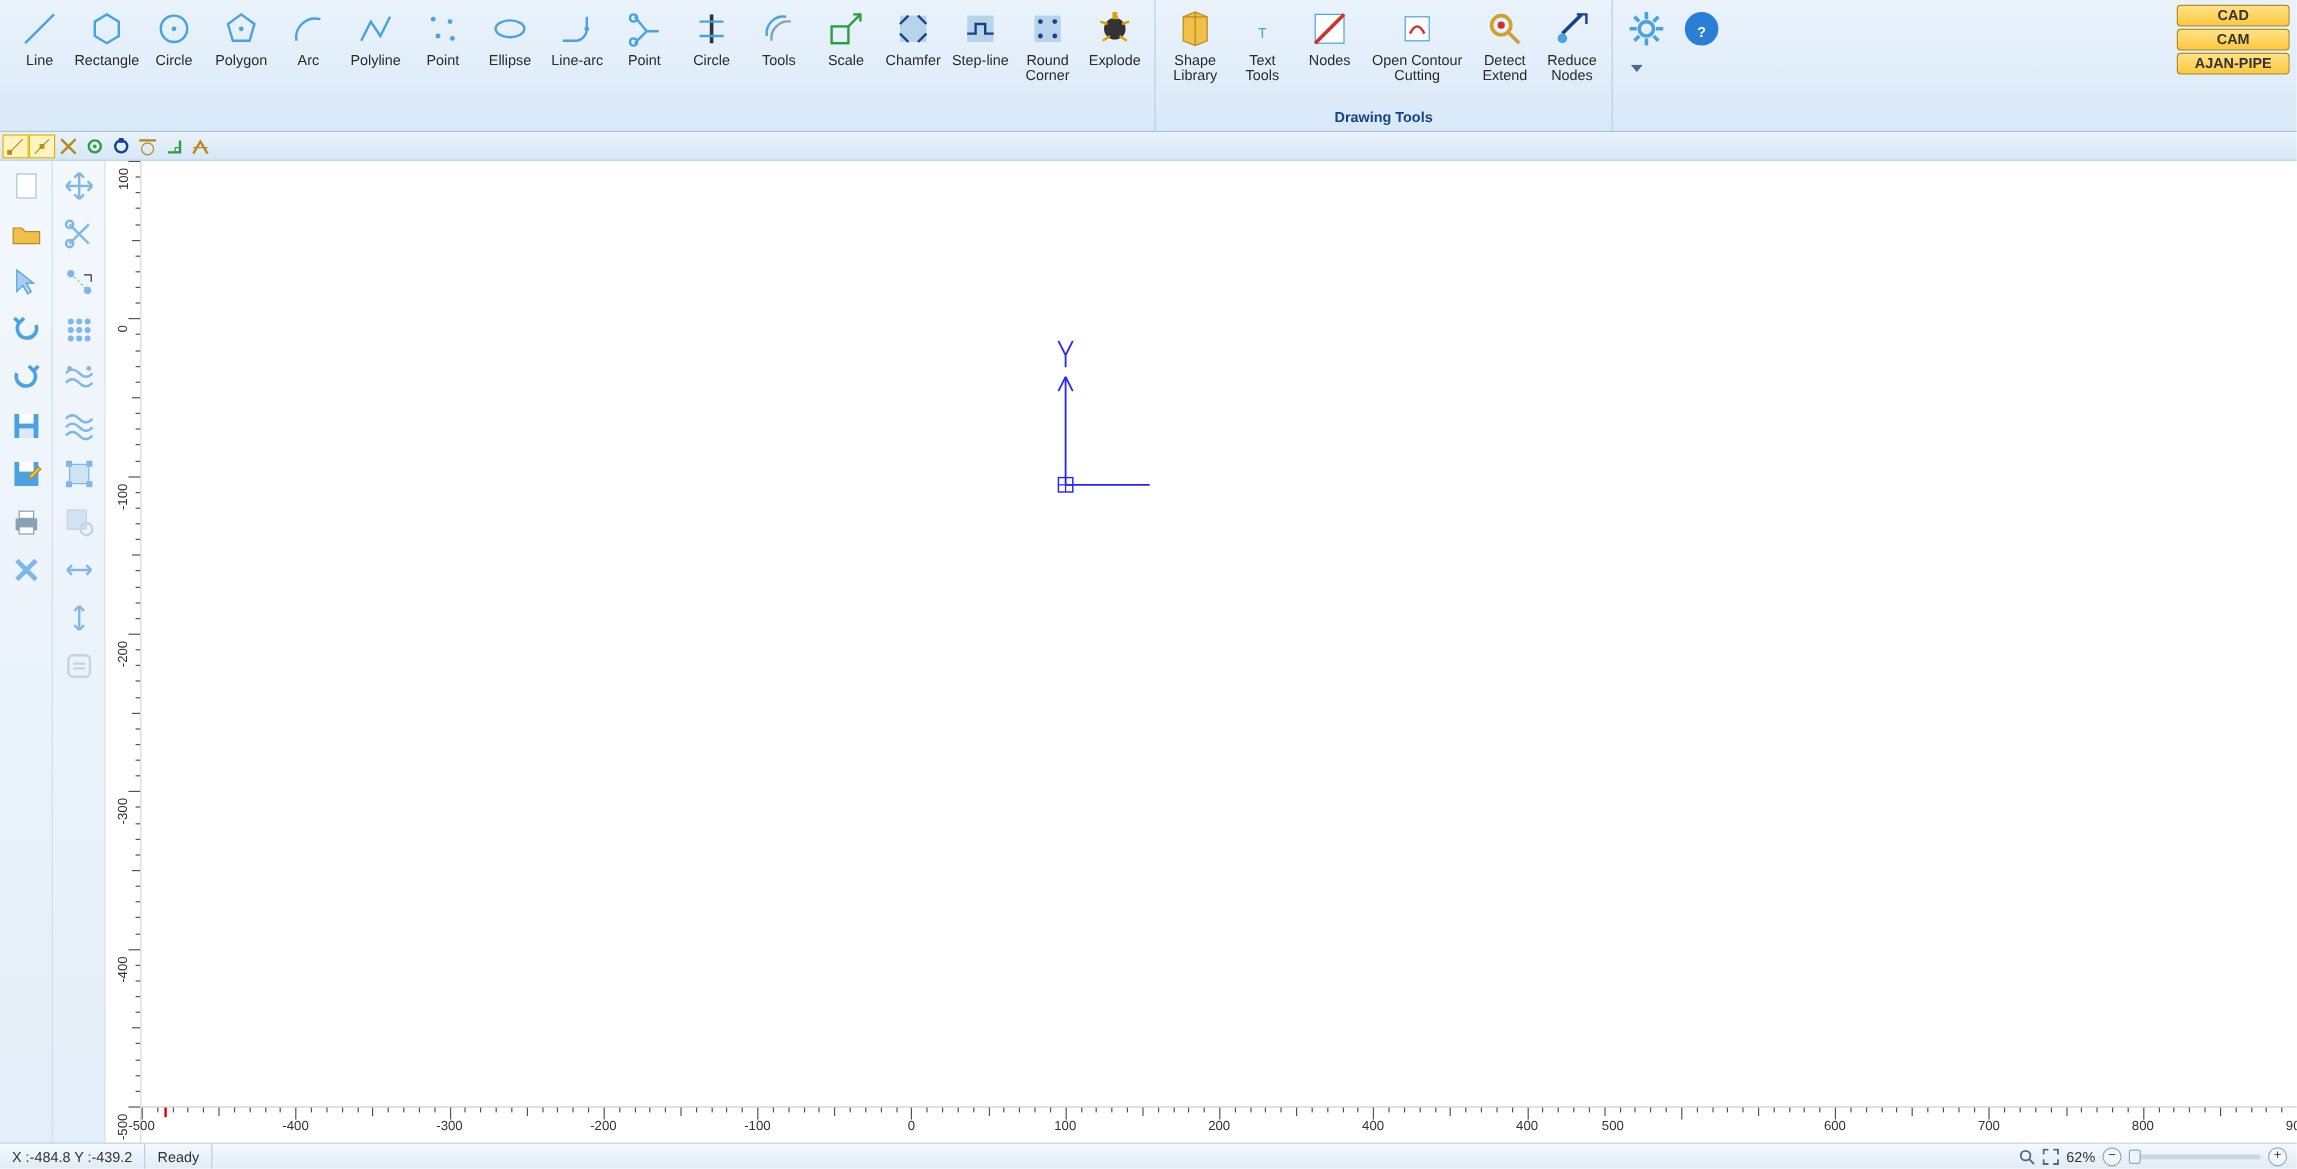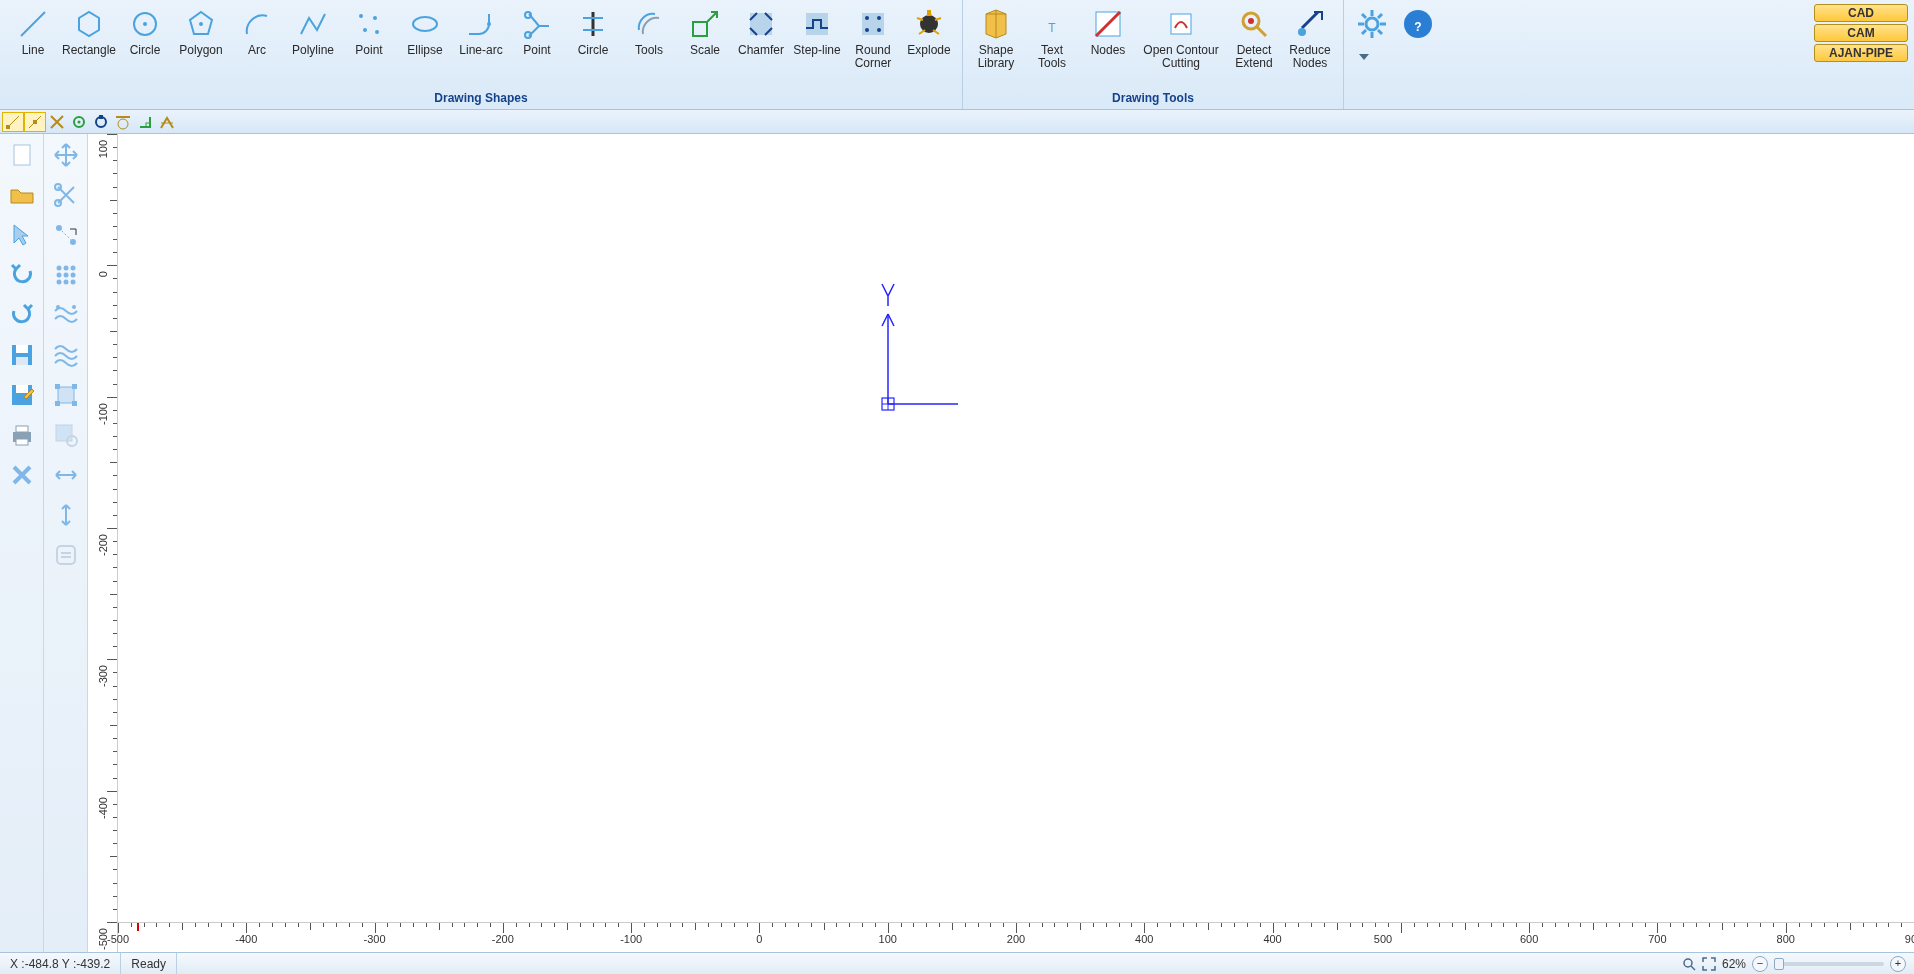--- a/index.html
+++ b/index.html
@@ -208,21 +208,20 @@
           <div class="ico">
             <svg width="32" height="32">
               <circle cx="16" cy="16" r="9" fill="#333"></circle>
               <path d="M16 2 L18 8 M28 10 L22 12 M26 26 L20 22 M6 26 L12 22 M4 10 L10 12" stroke="#e0a000" stroke-width="2"></path>
               <rect x="14" y="2" width="4" height="6" fill="#e0a000"></rect>
             </svg>
           </div>
           <div class="lbl" style="white-space:pre-line">Explode</div>
         </div>
       </div>
-    <div class="ribbon-group-title">Drawing Shapes</div>
   </div>
   <div class="ribbon-group">
     <div class="ribbon-items" id="tools-items">
         <div class="ribbon-btn">
           <div class="ico">
             <svg width="32" height="32">
               <path d="M6 6 L16 2 L26 6 L26 26 L16 30 L6 26 Z" fill="#f0c04a" stroke="#b88a1a"></path>
               <path d="M16 2 L16 30 M6 6 L26 6" stroke="#b88a1a" fill="none"></path>
             </svg>
           </div>
@@ -756,21 +755,21 @@
         <div class="tick" style="left: 1167.4px; height: 4px;"></div>
         <div class="tick" style="left: 1180.23px; height: 4px;"></div>
         <div class="tick" style="left: 1193.06px; height: 4px;"></div>
         <div class="tick" style="left: 1205.89px; height: 4px;"></div>
         <div class="tick" style="left: 1218.71px; height: 7px;"></div>
         <div class="tick" style="left: 1231.54px; height: 4px;"></div>
         <div class="tick" style="left: 1244.37px; height: 4px;"></div>
         <div class="tick" style="left: 1257.2px; height: 4px;"></div>
         <div class="tick" style="left: 1270.03px; height: 4px;"></div>
         <div class="tick" style="left: 1282.86px; height: 10px;"></div>
-        <div class="tlabel" style="left: 1265px;">500</div>
+        <div class="tlabel" style="left: 1226px;">500</div>
         <div class="tick" style="left: 1295.69px; height: 4px;"></div>
         <div class="tick" style="left: 1308.51px; height: 4px;"></div>
         <div class="tick" style="left: 1321.34px; height: 4px;"></div>
         <div class="tick" style="left: 1334.17px; height: 4px;"></div>
         <div class="tick" style="left: 1347px; height: 7px;"></div>
         <div class="tick" style="left: 1359.83px; height: 4px;"></div>
         <div class="tick" style="left: 1372.66px; height: 4px;"></div>
         <div class="tick" style="left: 1385.49px; height: 4px;"></div>
         <div class="tick" style="left: 1398.31px; height: 4px;"></div>
         <div class="tick" style="left: 1411.14px; height: 10px;"></div>

